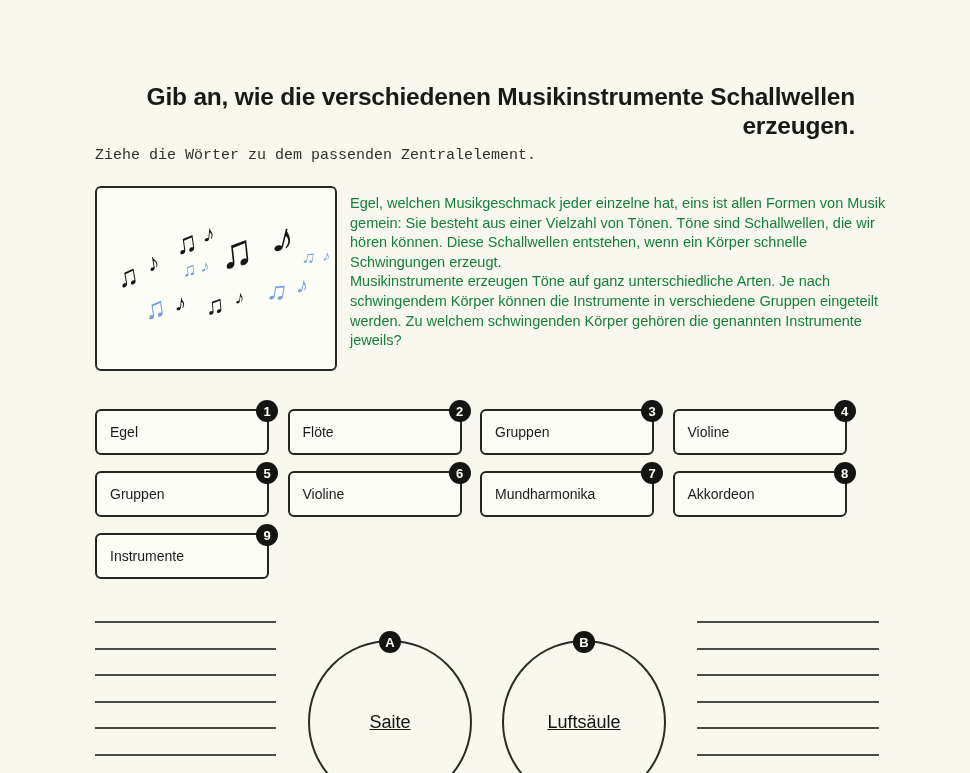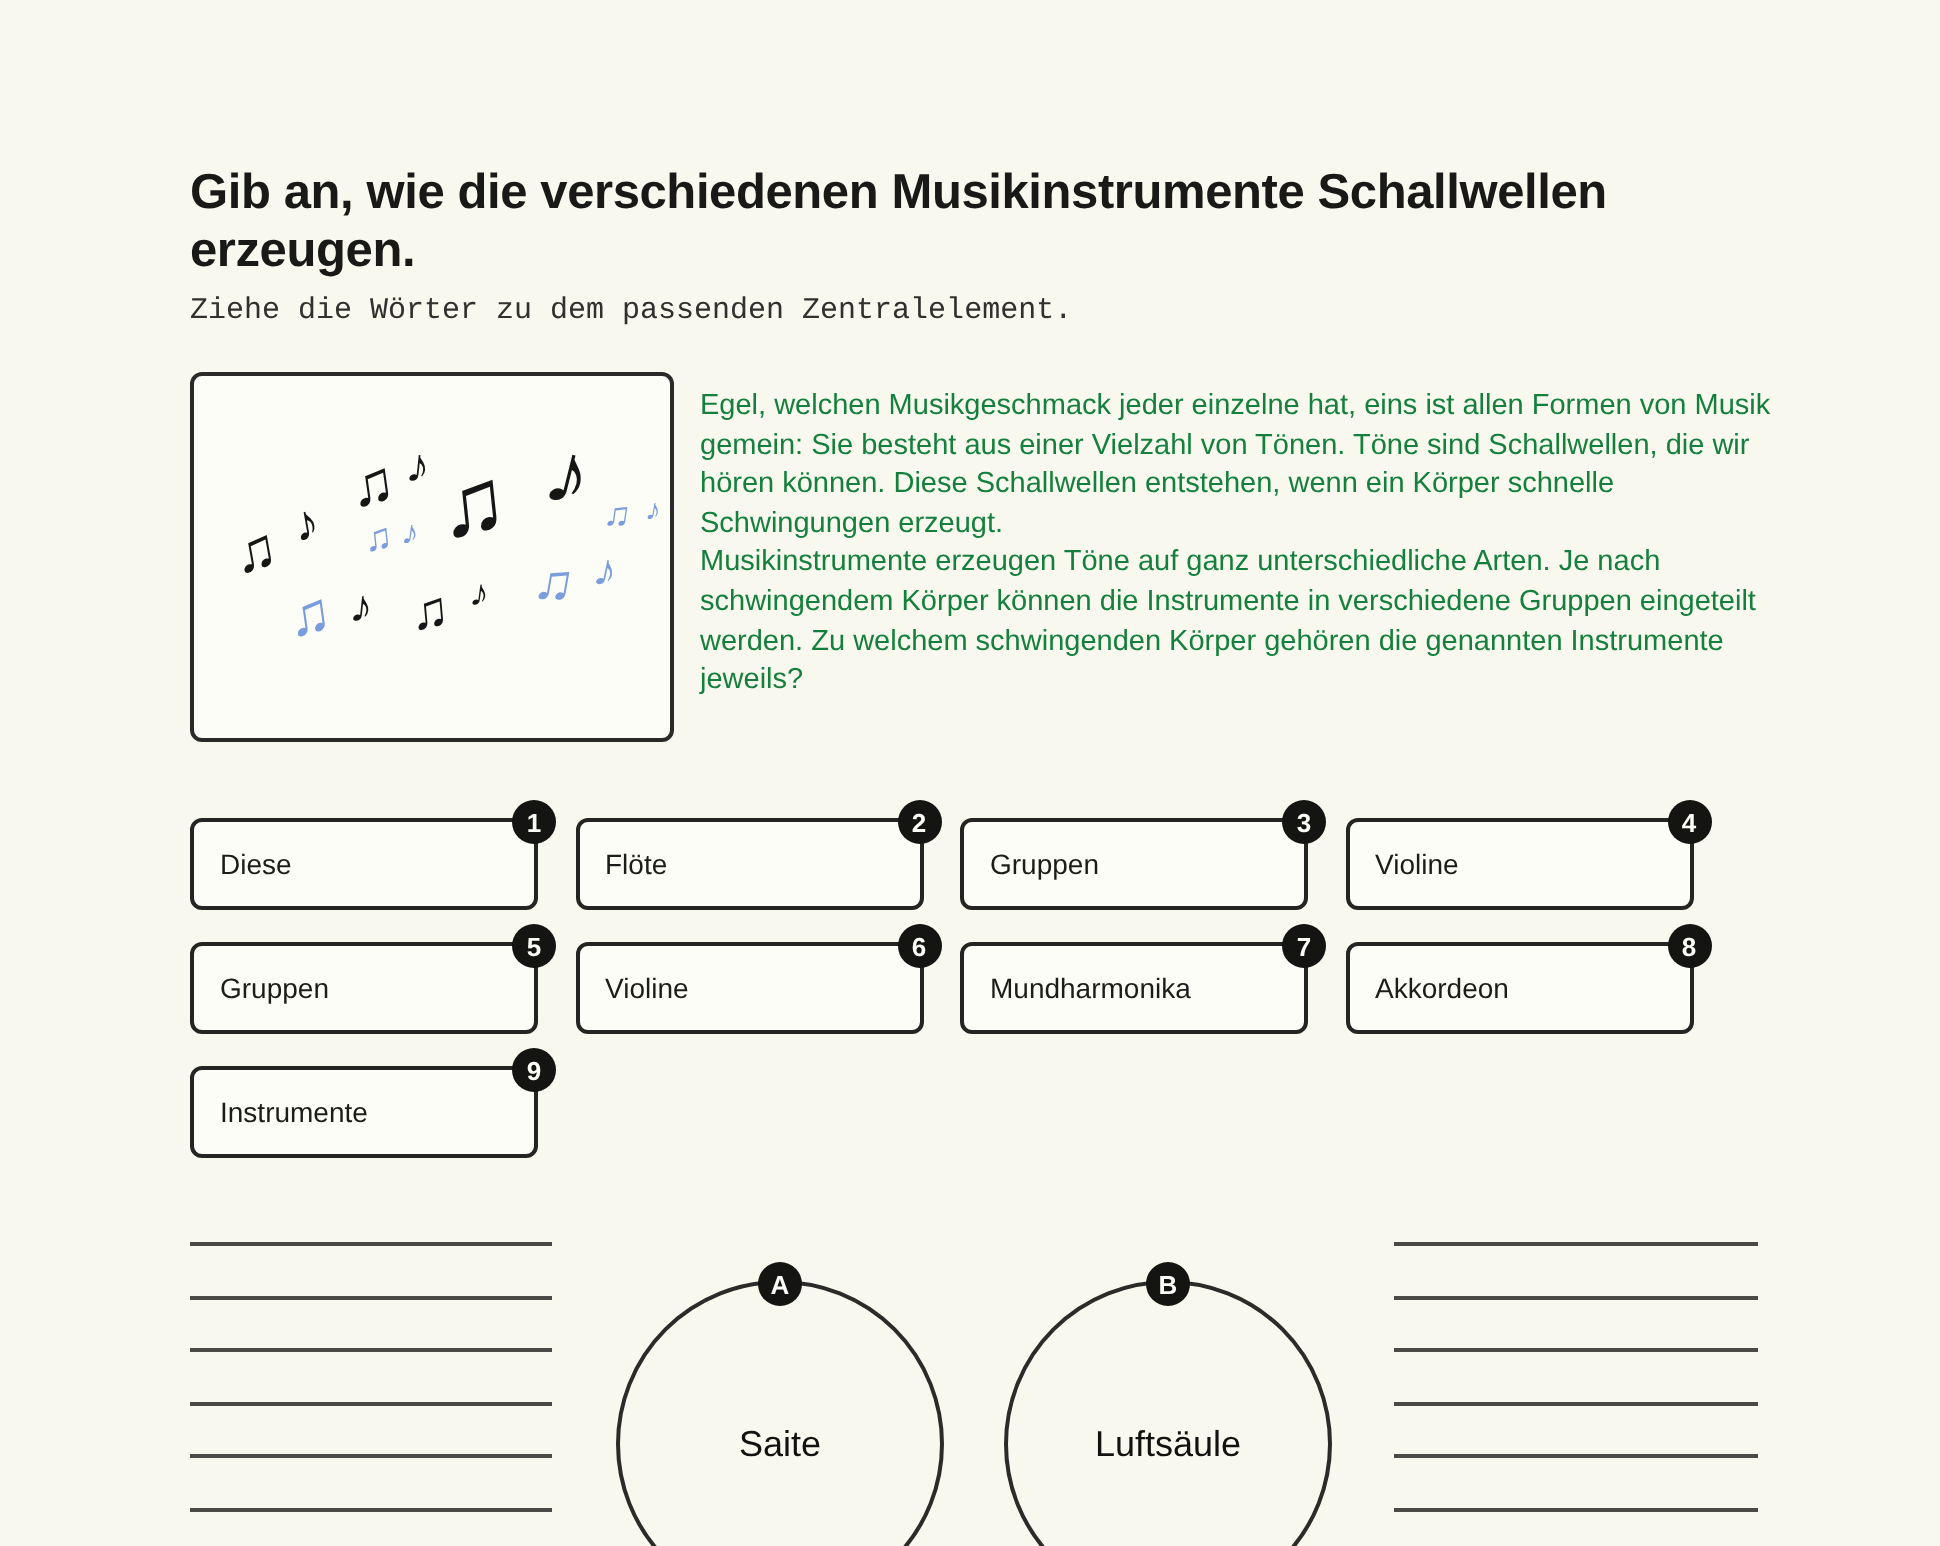--- a/index.html
+++ b/index.html
@@ -8,21 +8,21 @@
     width:970px;height:773px;
     background:#f9f8ee;
     overflow:hidden;
     font-family:"Liberation Sans","DejaVu Sans",sans-serif;
     color:#1a1a18;
   }
   
   .title{
     position:absolute;left:95px;top:82px;width:760px;
     font-size:24.5px;font-weight:bold;line-height:29px;
-    color:#191917;white-space:pre-line;letter-spacing:-0.2px;
+    color:#191917;white-space:pre-line;letter-spacing:-0.2px;text-align:right;
   }
   .subtitle{
     position:absolute;left:95px;top:147px;width:600px;
     font-size:15px;color:#30302e;font-family:Liberation Mono, monospace;
   }
   
   .figure{
     position:absolute;left:95px;top:186px;width:242px;height:185px;
     box-sizing:border-box;
     background:#fdfdf8;border:2px solid #2a2a28;border-radius:6px;
@@ -83,21 +83,21 @@
   .rule{height:2px;background:#4a4a46;margin-bottom:24.6px;}
   .rule:last-child{margin-bottom:0;}
   .zone{
     position:absolute;top:640px;width:164px;height:164px;
     box-sizing:border-box;
     border:2.5px solid #2b2b29;border-radius:50%;
     display:flex;align-items:center;justify-content:center;
   }
   .zone.a{left:308px;}
   .zone.b{left:502px;}
-  .zone-label{font-size:18px;color:#121210;}
+  .zone-label{font-size:18px;color:#121210;text-decoration:underline;}
   .zone .badge{top:-11px;left:calc(50% - 11px);right:auto;}
 </style>
 </head>
 <body>
 
 <div class="page">
 
   <div class="title">Gib an, wie die verschiedenen Musikinstrumente Schallwellen
 erzeugen.</div>
   <div class="subtitle">Ziehe die Wörter zu dem passenden Zentralelement.</div>
@@ -125,21 +125,21 @@
 gemein: Sie besteht aus einer Vielzahl von Tönen. Töne sind Schallwellen, die wir
 hören können. Diese Schallwellen entstehen, wenn ein Körper schnelle
 Schwingungen erzeugt.
 Musikinstrumente erzeugen Töne auf ganz unterschiedliche Arten. Je nach
 schwingendem Körper können die Instrumente in verschiedene Gruppen eingeteilt
 werden. Zu welchem schwingenden Körper gehören die genannten Instrumente
 jeweils?</div>
 
   <div class="word-grid">
     <div class="card">
-      <span>Diese</span>
+      <span>Egel</span>
       <span class="badge">1</span>
     </div>
     <div class="card">
       <span>Flöte</span>
       <span class="badge">2</span>
     </div>
     <div class="card">
       <span>Gruppen</span>
       <span class="badge">3</span>
     </div>

